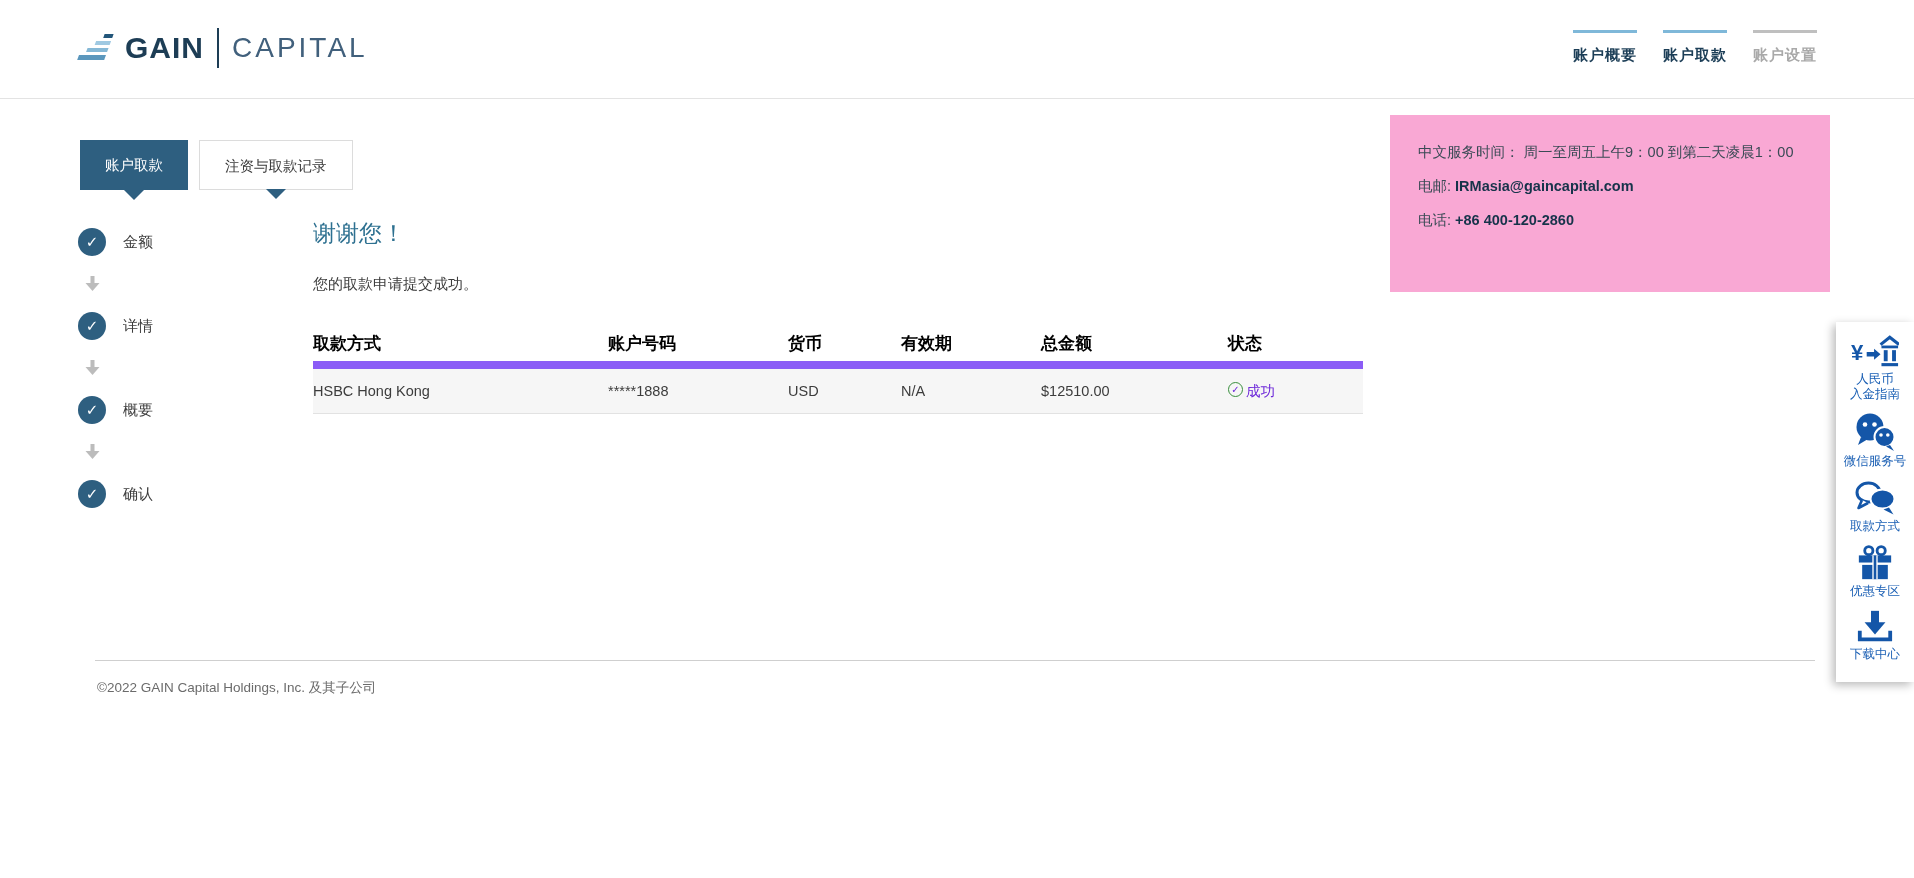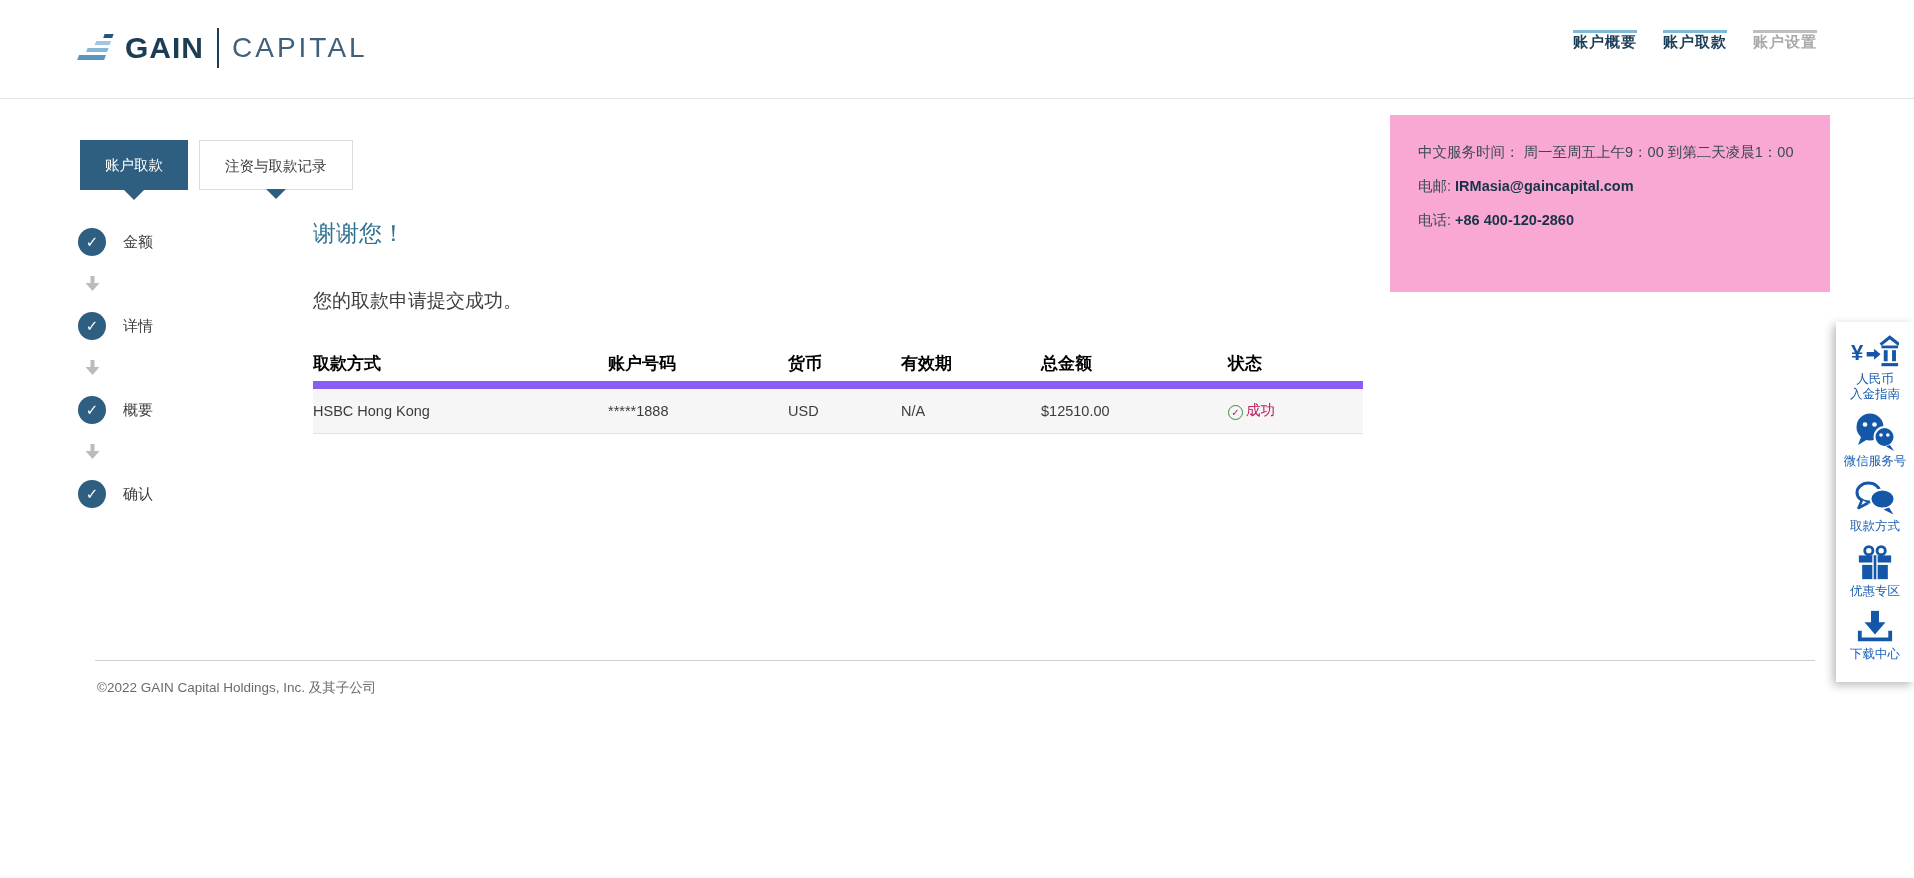--- a/index.html
+++ b/index.html
@@ -9,21 +9,21 @@
   
   .header { position:absolute; left:0; top:0; width:1914px; height:99px; background:#fff;
     border-bottom:1px solid #e3e3e3; }
   .logo { position:absolute; left:75px; top:28px; display:flex; align-items:center; cursor:pointer; }
   .logo-bars { margin-right:10px; }
   .logo-gain { font-size:30px; font-weight:800; color:#1d3d55; letter-spacing:1px; }
   .logo-div { display:inline-block; width:2px; height:40px; background:#1d3d55; margin:0 13px; }
   .logo-capital { font-size:28px; font-weight:300; color:#41607c; letter-spacing:3px; }
 
   .topnav { position:absolute; right:97px; top:30px; display:flex; }
-  .nav-item { display:inline-block; margin-left:26px; font-size:15px; font-weight:bold;
+  .nav-item { display:inline-block; margin-left:26px; padding-top:13px; font-size:15px; font-weight:bold;
     color:#1c3e57; border-top:3px solid #7fb8d9; cursor:pointer; letter-spacing:1px; }
   .nav-item.disabled { color:#a9a9a9; border-top-color:#bfbfbf; }
 
   
   .tabs { position:absolute; left:80px; top:140px; display:flex; }
   .tab { position:relative; height:50px; line-height:50px; padding:0 25px; font-size:14.5px; margin-right:11px; }
   .tab-active { background:#2e5f80; color:#fff; cursor:pointer; }
   .tab-plain { background:#fff; color:#3a3a3a; border:1px solid #dcdcdc; cursor:pointer; }
   .tab-tri { position:absolute; left:50%; bottom:-10px; margin-left:-10px; width:0; height:0;
     border-left:10px solid transparent; border-right:10px solid transparent; border-top:10px solid #2e5f80; }
@@ -33,27 +33,27 @@
   .step-row { display:flex; align-items:center; height:28px; }
   .step-check { width:28px; height:28px; border-radius:50%; background:#2e5f80; color:#fff;
     display:flex; align-items:center; justify-content:center; font-size:15px; font-weight:bold; }
   .step-check::before { content:"✓"; }
   .step-label { margin-left:17px; font-size:15px; color:#3c3c3c; }
   .step-arrow { height:56px; width:28px; display:flex; align-items:center; justify-content:center; }
 
   
   .main { position:absolute; left:313px; top:218px; width:1060px; }
   .main h1 { font-size:23px; font-weight:500; color:#2d7090; line-height:30px; }
-  .msg { margin-top:40px; font-size:19px; color:#3d3d3d; }
+  .msg { margin-top:27px; font-size:15px; color:#3d3d3d; }
   table { border-collapse:collapse; margin-top:31px; width:1050px; }
   th { text-align:left; font-size:17px; font-weight:bold; color:#000000; height:40px;
     border-bottom:8px solid #8b5cf6; padding:0; vertical-align:middle; }
   td { height:48px; font-size:14.5px; color:#3c3c3c; background:#f6f6f6;
     border-bottom:1px solid #e2e2e2; padding:0; vertical-align:middle; }
-  .status-ok { color:#be185d; display:inline-flex; align-items:flex-end; }
+  .status-ok { color:#6d28d9; display:inline-flex; align-items:flex-start; }
   .status-check { display:inline-flex; width:15px; height:15px; border:1.5px solid #388e3c; border-radius:50%;
     align-items:center; justify-content:center; font-size:10px; font-weight:bold; margin-right:3px; }
   .status-check::before { content:"✓"; }
   .note { margin-top:32px; font-size:14.5px; color:#3d3d3d; }
 
   
   .contact { position:absolute; left:1390px; top:115px; width:440px; min-height:177px;
     background:#f9a8d4; padding:26px 28px; font-size:14.5px; color:#3a4a55; line-height:1.6; }
   .contact p { margin-bottom:11px; }
   .contact b { color:#16334a; }

